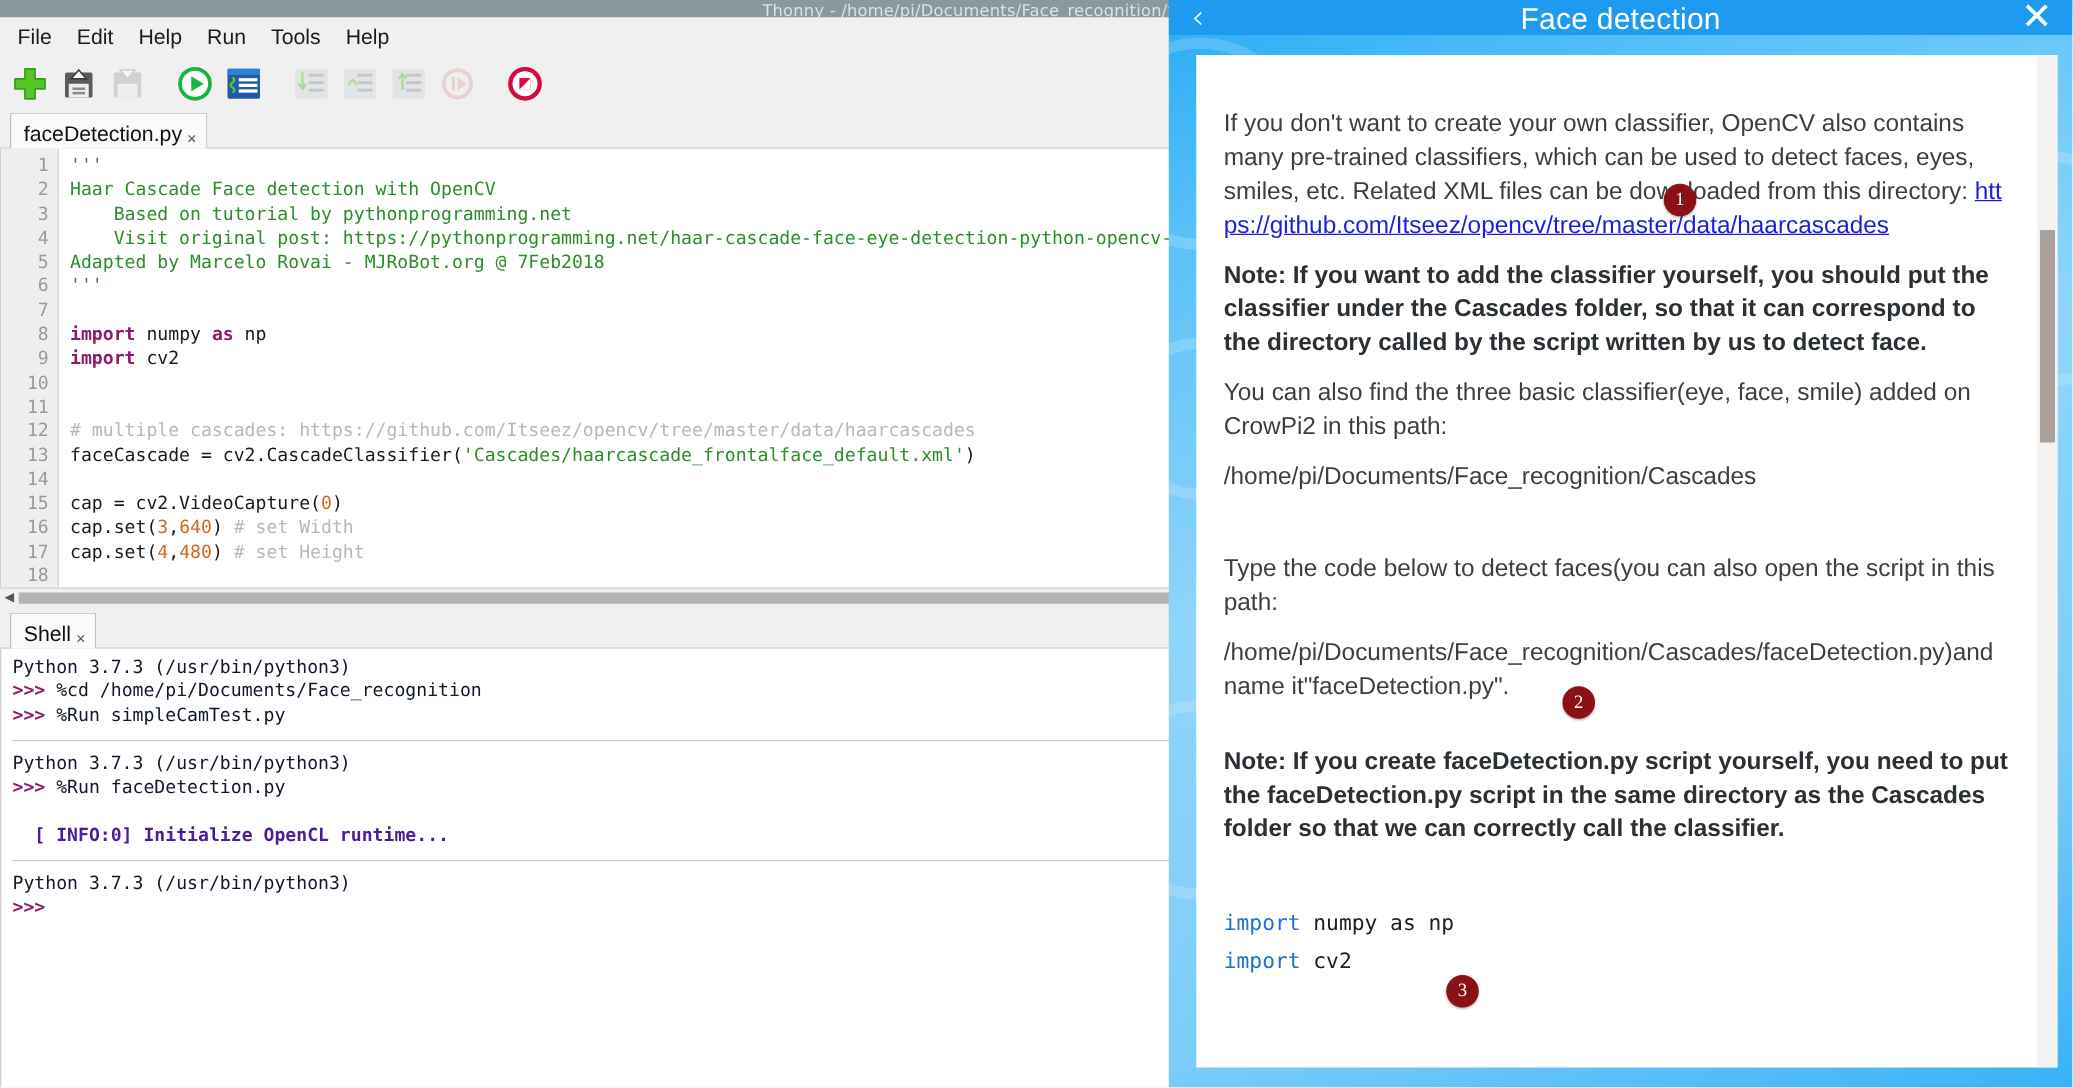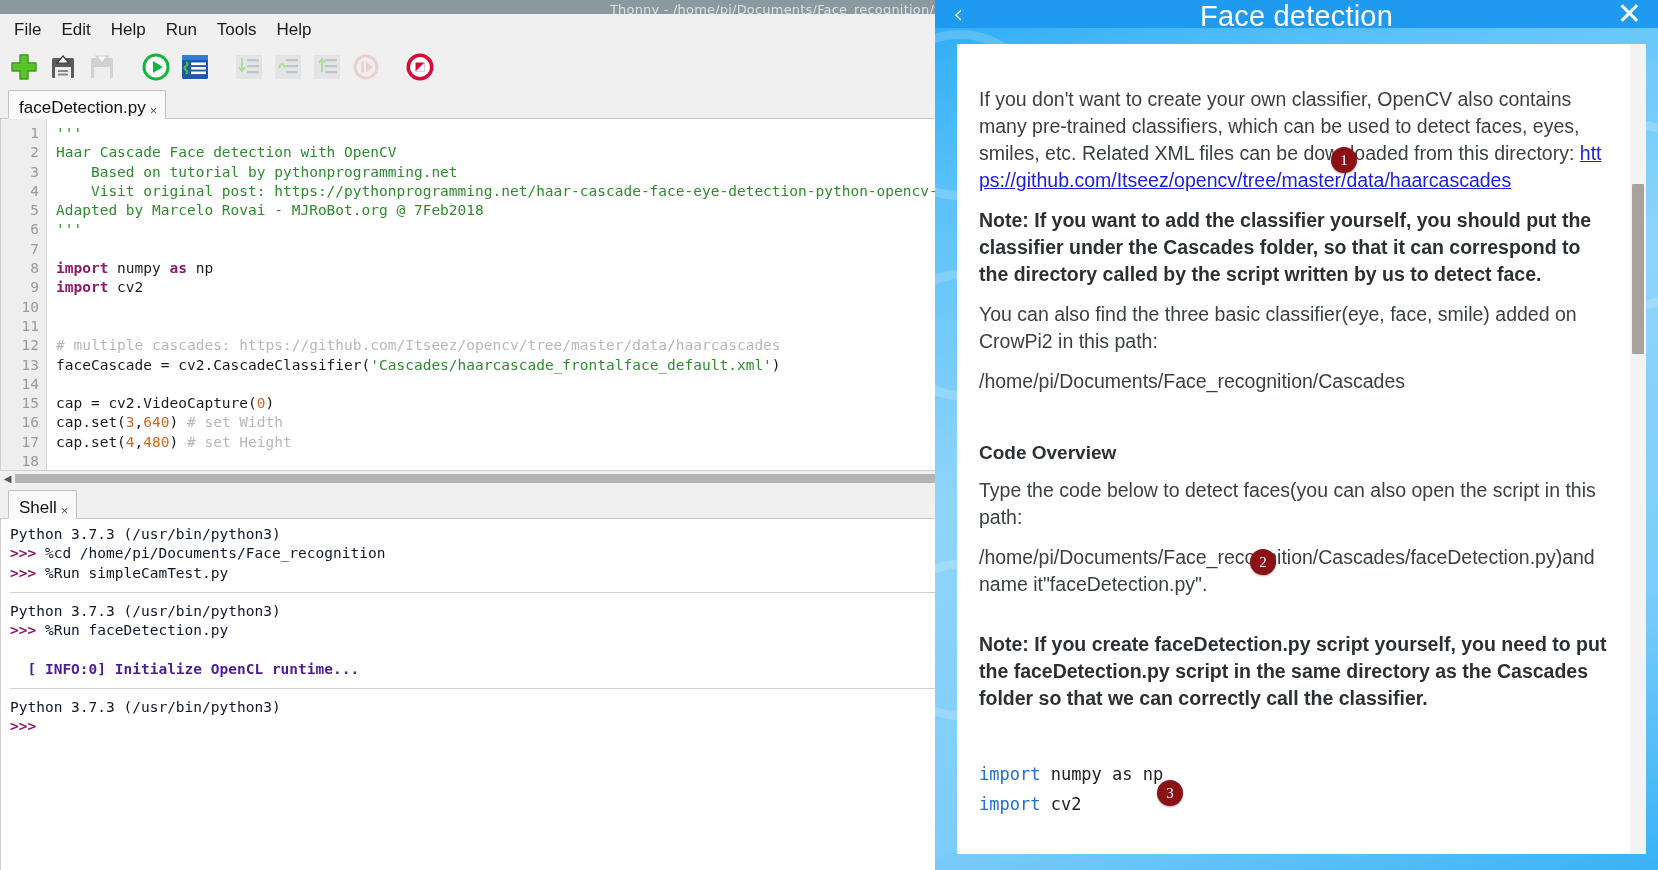--- a/index.html
+++ b/index.html
@@ -150,21 +150,21 @@
     display: flex; align-items: center; justify-content: center;
     color: #ffffff;
   }
   .panel-header .back {
     position: absolute; left: 18px; top: 50%;
     transform: translateY(-50%);
     font-size: 26px; font-weight: 300; line-height: 1;
     color: #ffffff;
   }
   .panel-header .title {
-    font-size: 29px; font-weight: 400;
+    font-size: 24px; font-weight: 400;
     font-family: "Liberation Sans", sans-serif;
     letter-spacing: .2px;
     position: relative; top: 2px;
   }
   .panel-header .close {
     position: absolute; right: 16px; top: 50%;
     transform: translateY(-50%);
     font-size: 30px; font-weight: 300; line-height: 1;
     color: #ffffff;
   }
@@ -402,21 +402,20 @@
           </p>
 
           <p class="doc-p bold">Note: If you want to add the classifier yourself, you should put the classifier under the Cascades folder, so that it can correspond to the directory called by the script written by us to detect face.</p>
 
           <p class="doc-p">You can also find the three basic classifier(eye, face, smile) added on CrowPi2 in this path:</p>
 
           <p class="doc-p">/home/pi/Documents/Face_recognition/Cascades</p>
 
           <div class="doc-spacer"></div>
 
-          <h3 class="doc-h">Code Overview</h3>
 
           <p class="doc-p">Type the code below to detect faces(you can also open the script in this path:</p>
 
           <p class="doc-p">/home/pi/Documents/Face_recognition/Cascades/faceDetection.py)and name it"faceDetection.py".</p>
 
           <div class="doc-spacer sm"></div>
 
           <p class="doc-p bold">Note: If you create faceDetection.py script yourself, you need to put the faceDetection.py script in the same directory as the Cascades folder so that we can correctly call the classifier.</p>
 
           <div class="doc-spacer"></div>

